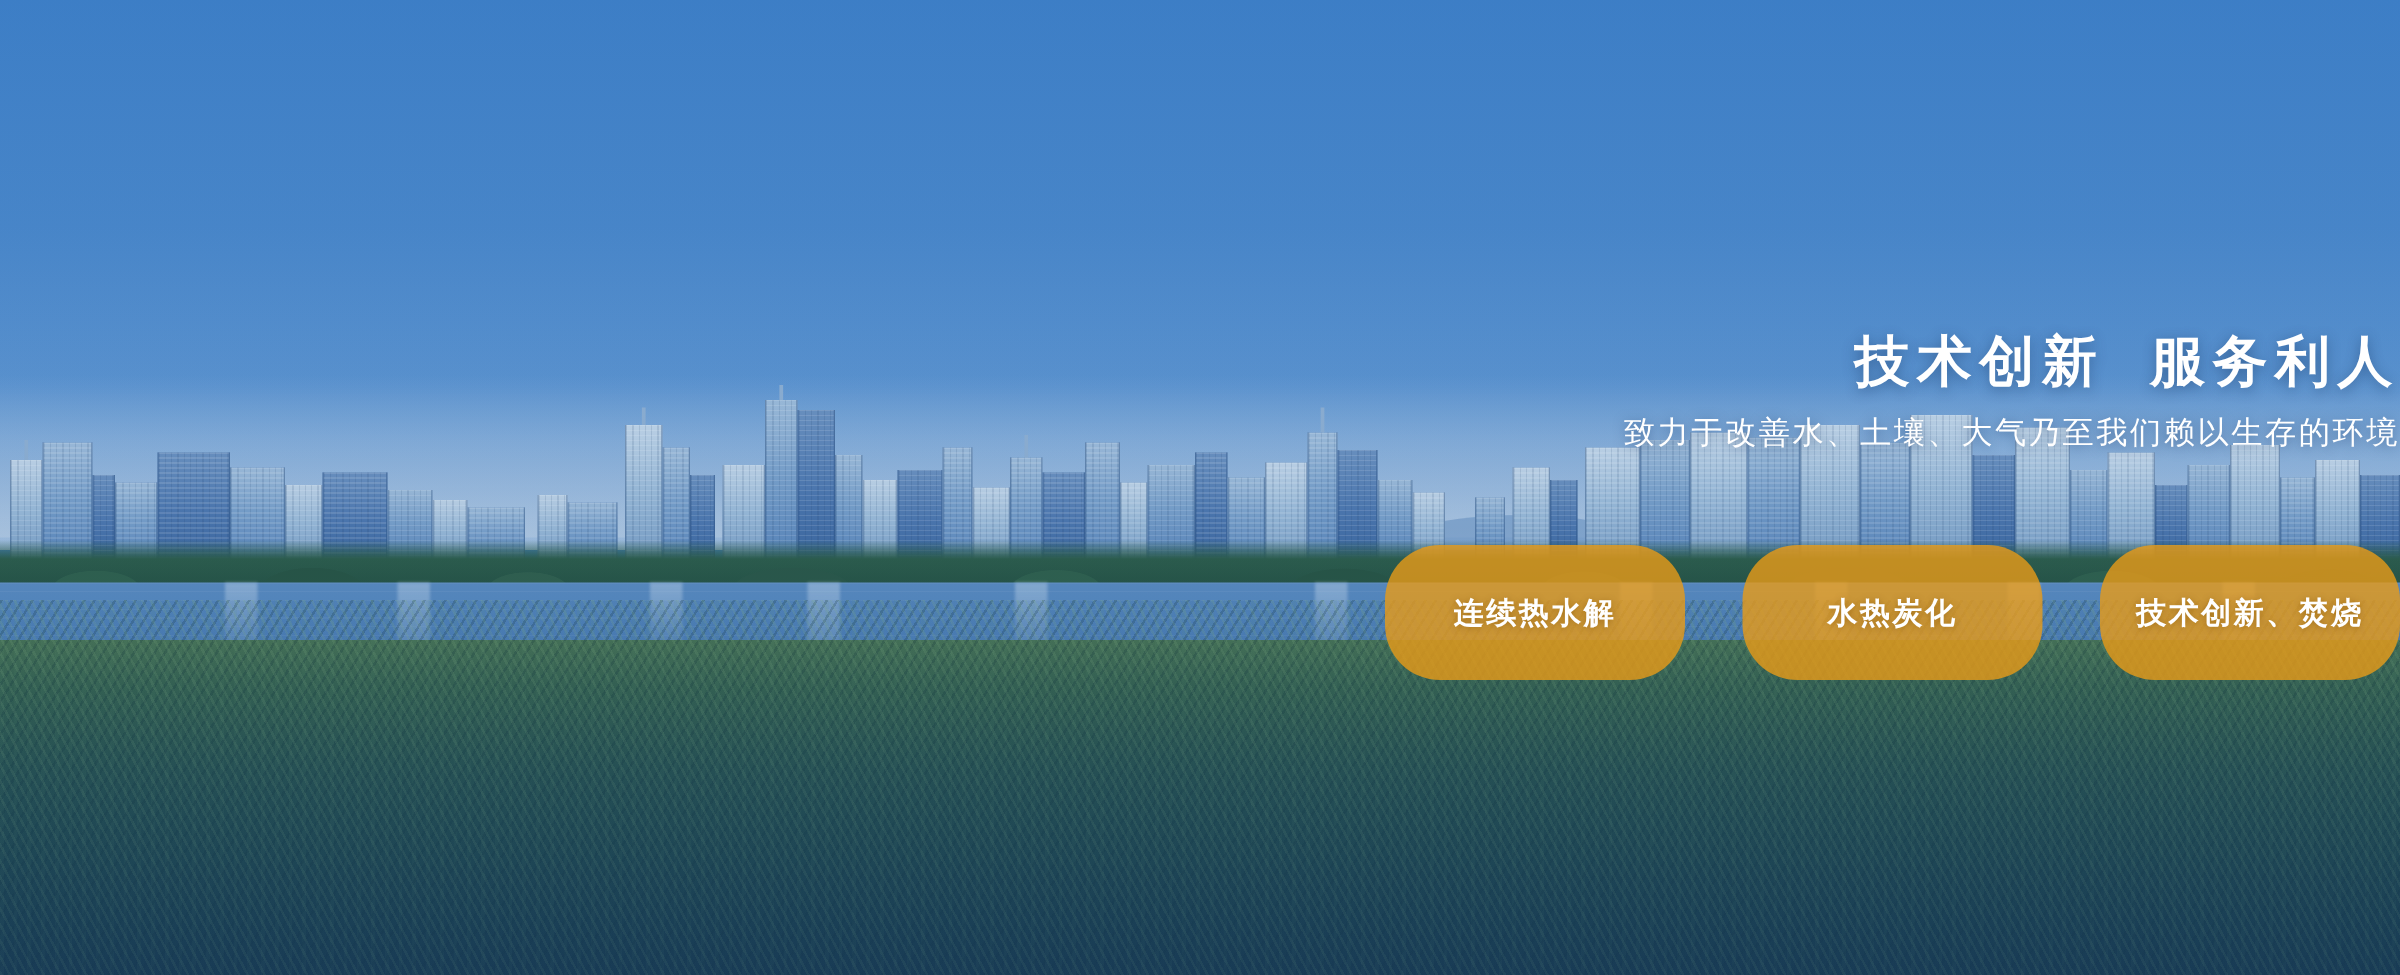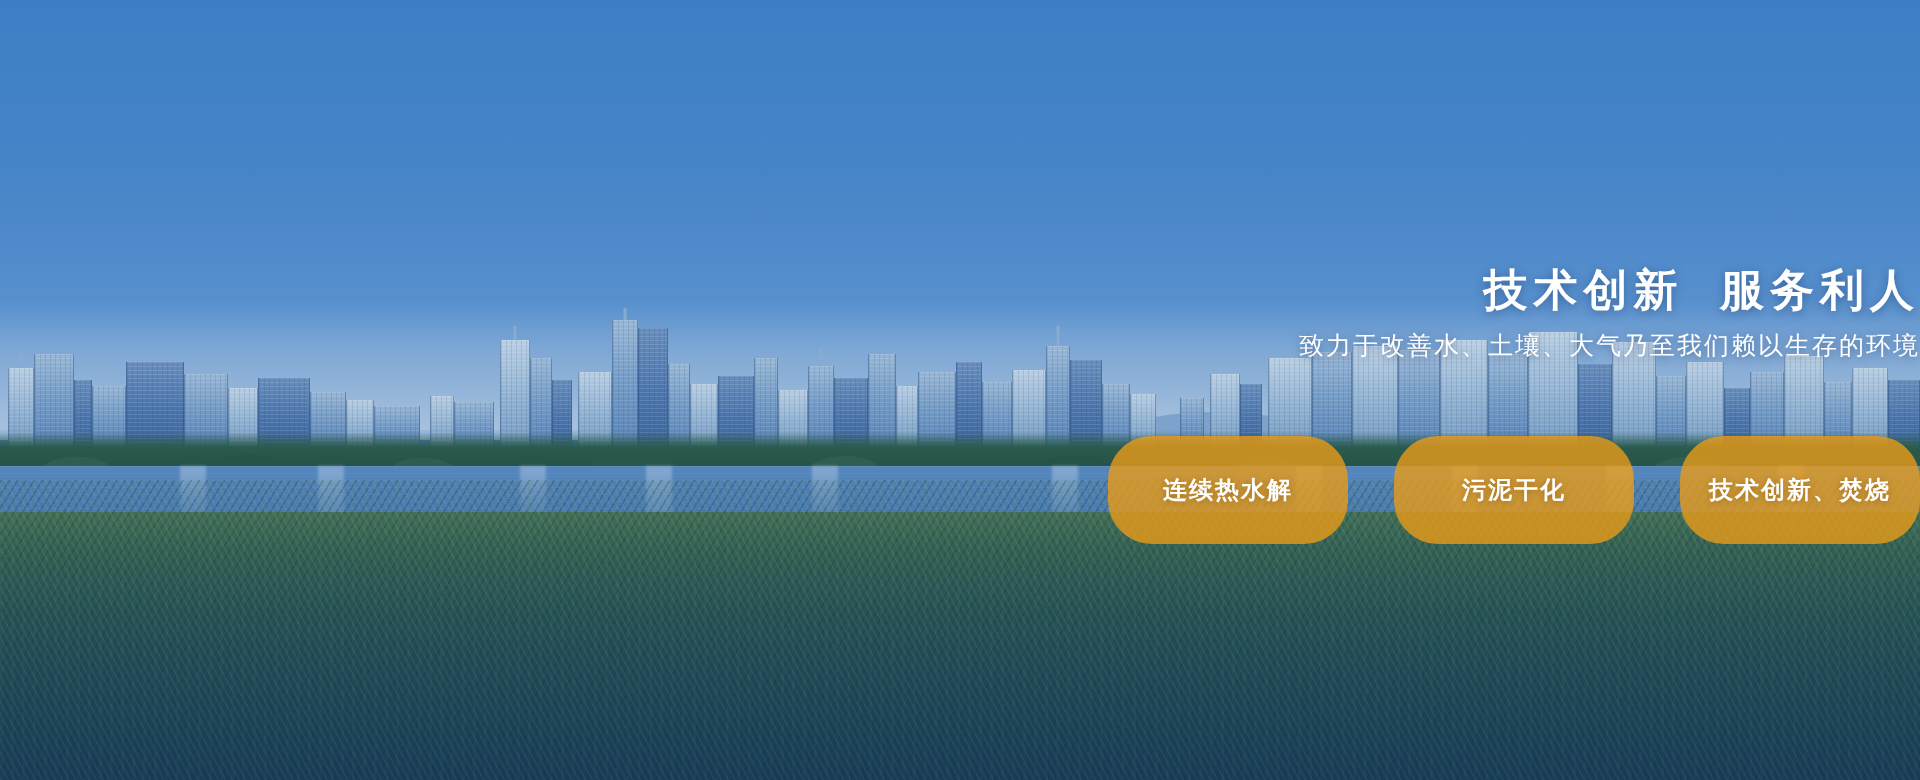--- a/index.html
+++ b/index.html
@@ -286,18 +286,18 @@
   <div class="grade"></div>
 
   <div class="content">
 
     <h1 class="headline">技术创新  服务利人</h1>
 
     <p class="subhead">致力于改善水、土壤、大气乃至我们赖以生存的环境</p>
 
     <div class="pillrow">
       <div class="pill">连续热水解</div>
-      <div class="pill">污泥干化</div>
+      <div class="pill">水热炭化</div>
       <div class="pill">技术创新、焚烧</div>
     </div>
 
   </div>
 </div>
 
 </body></html>

